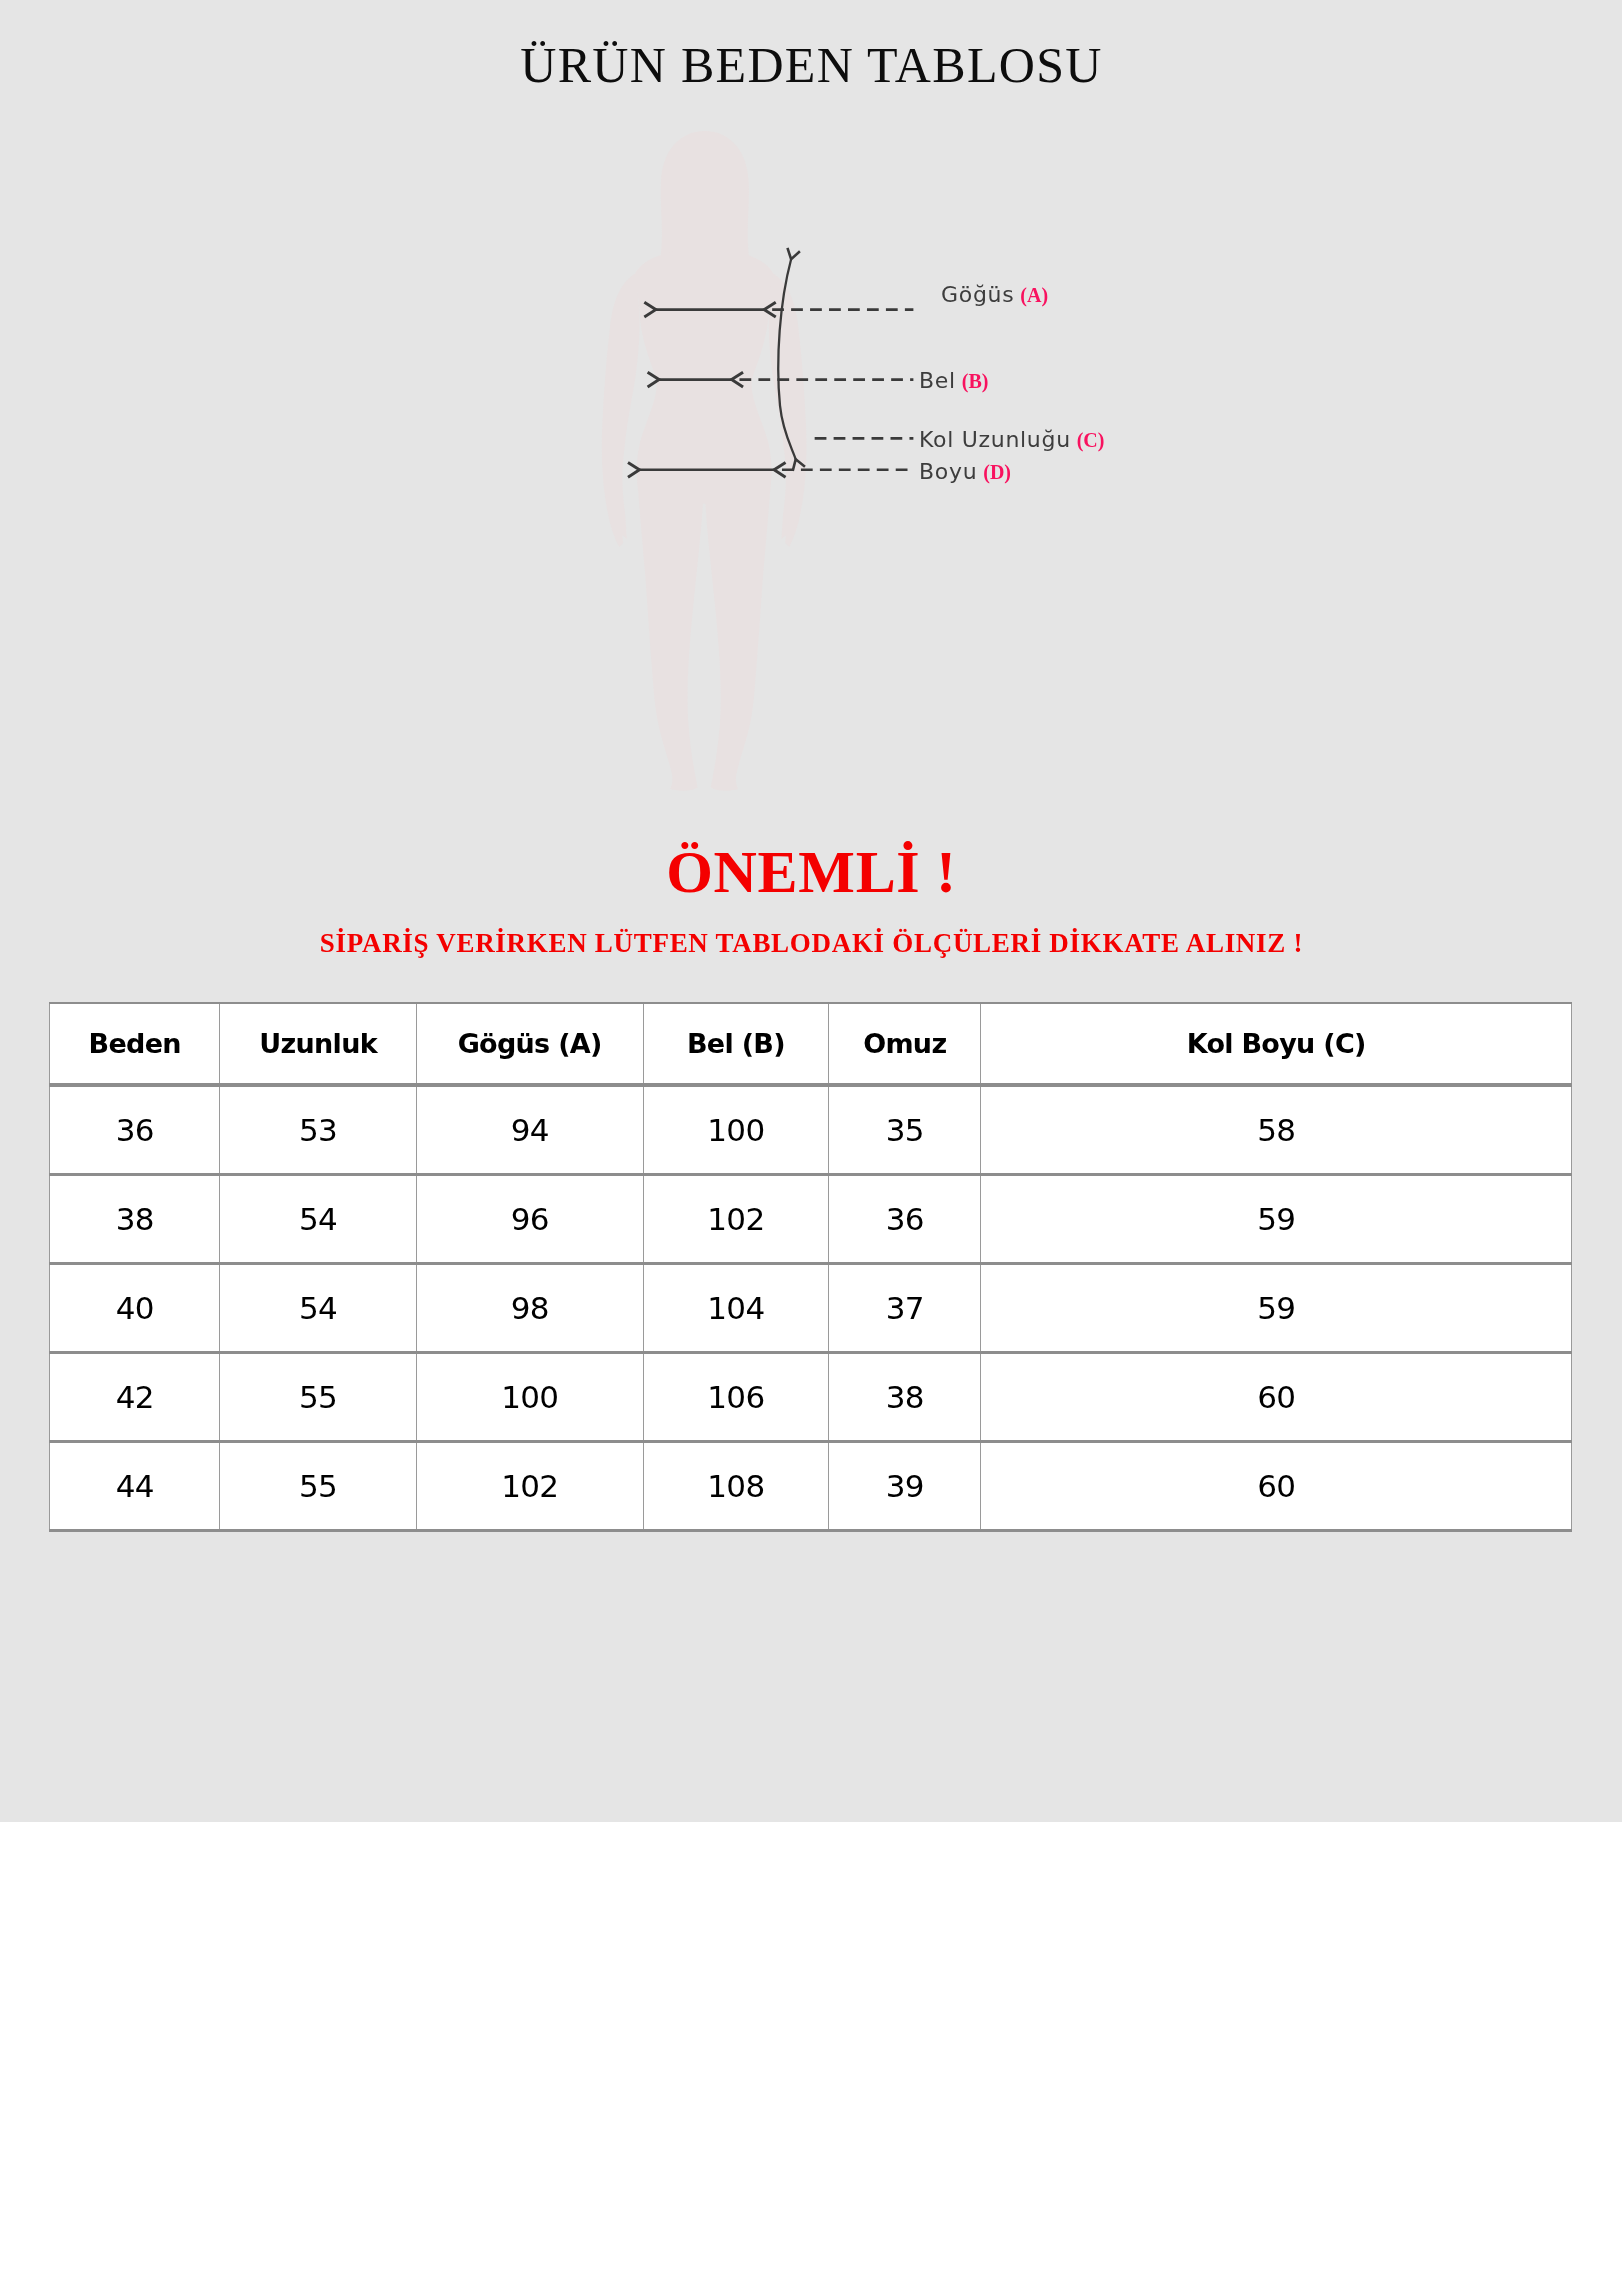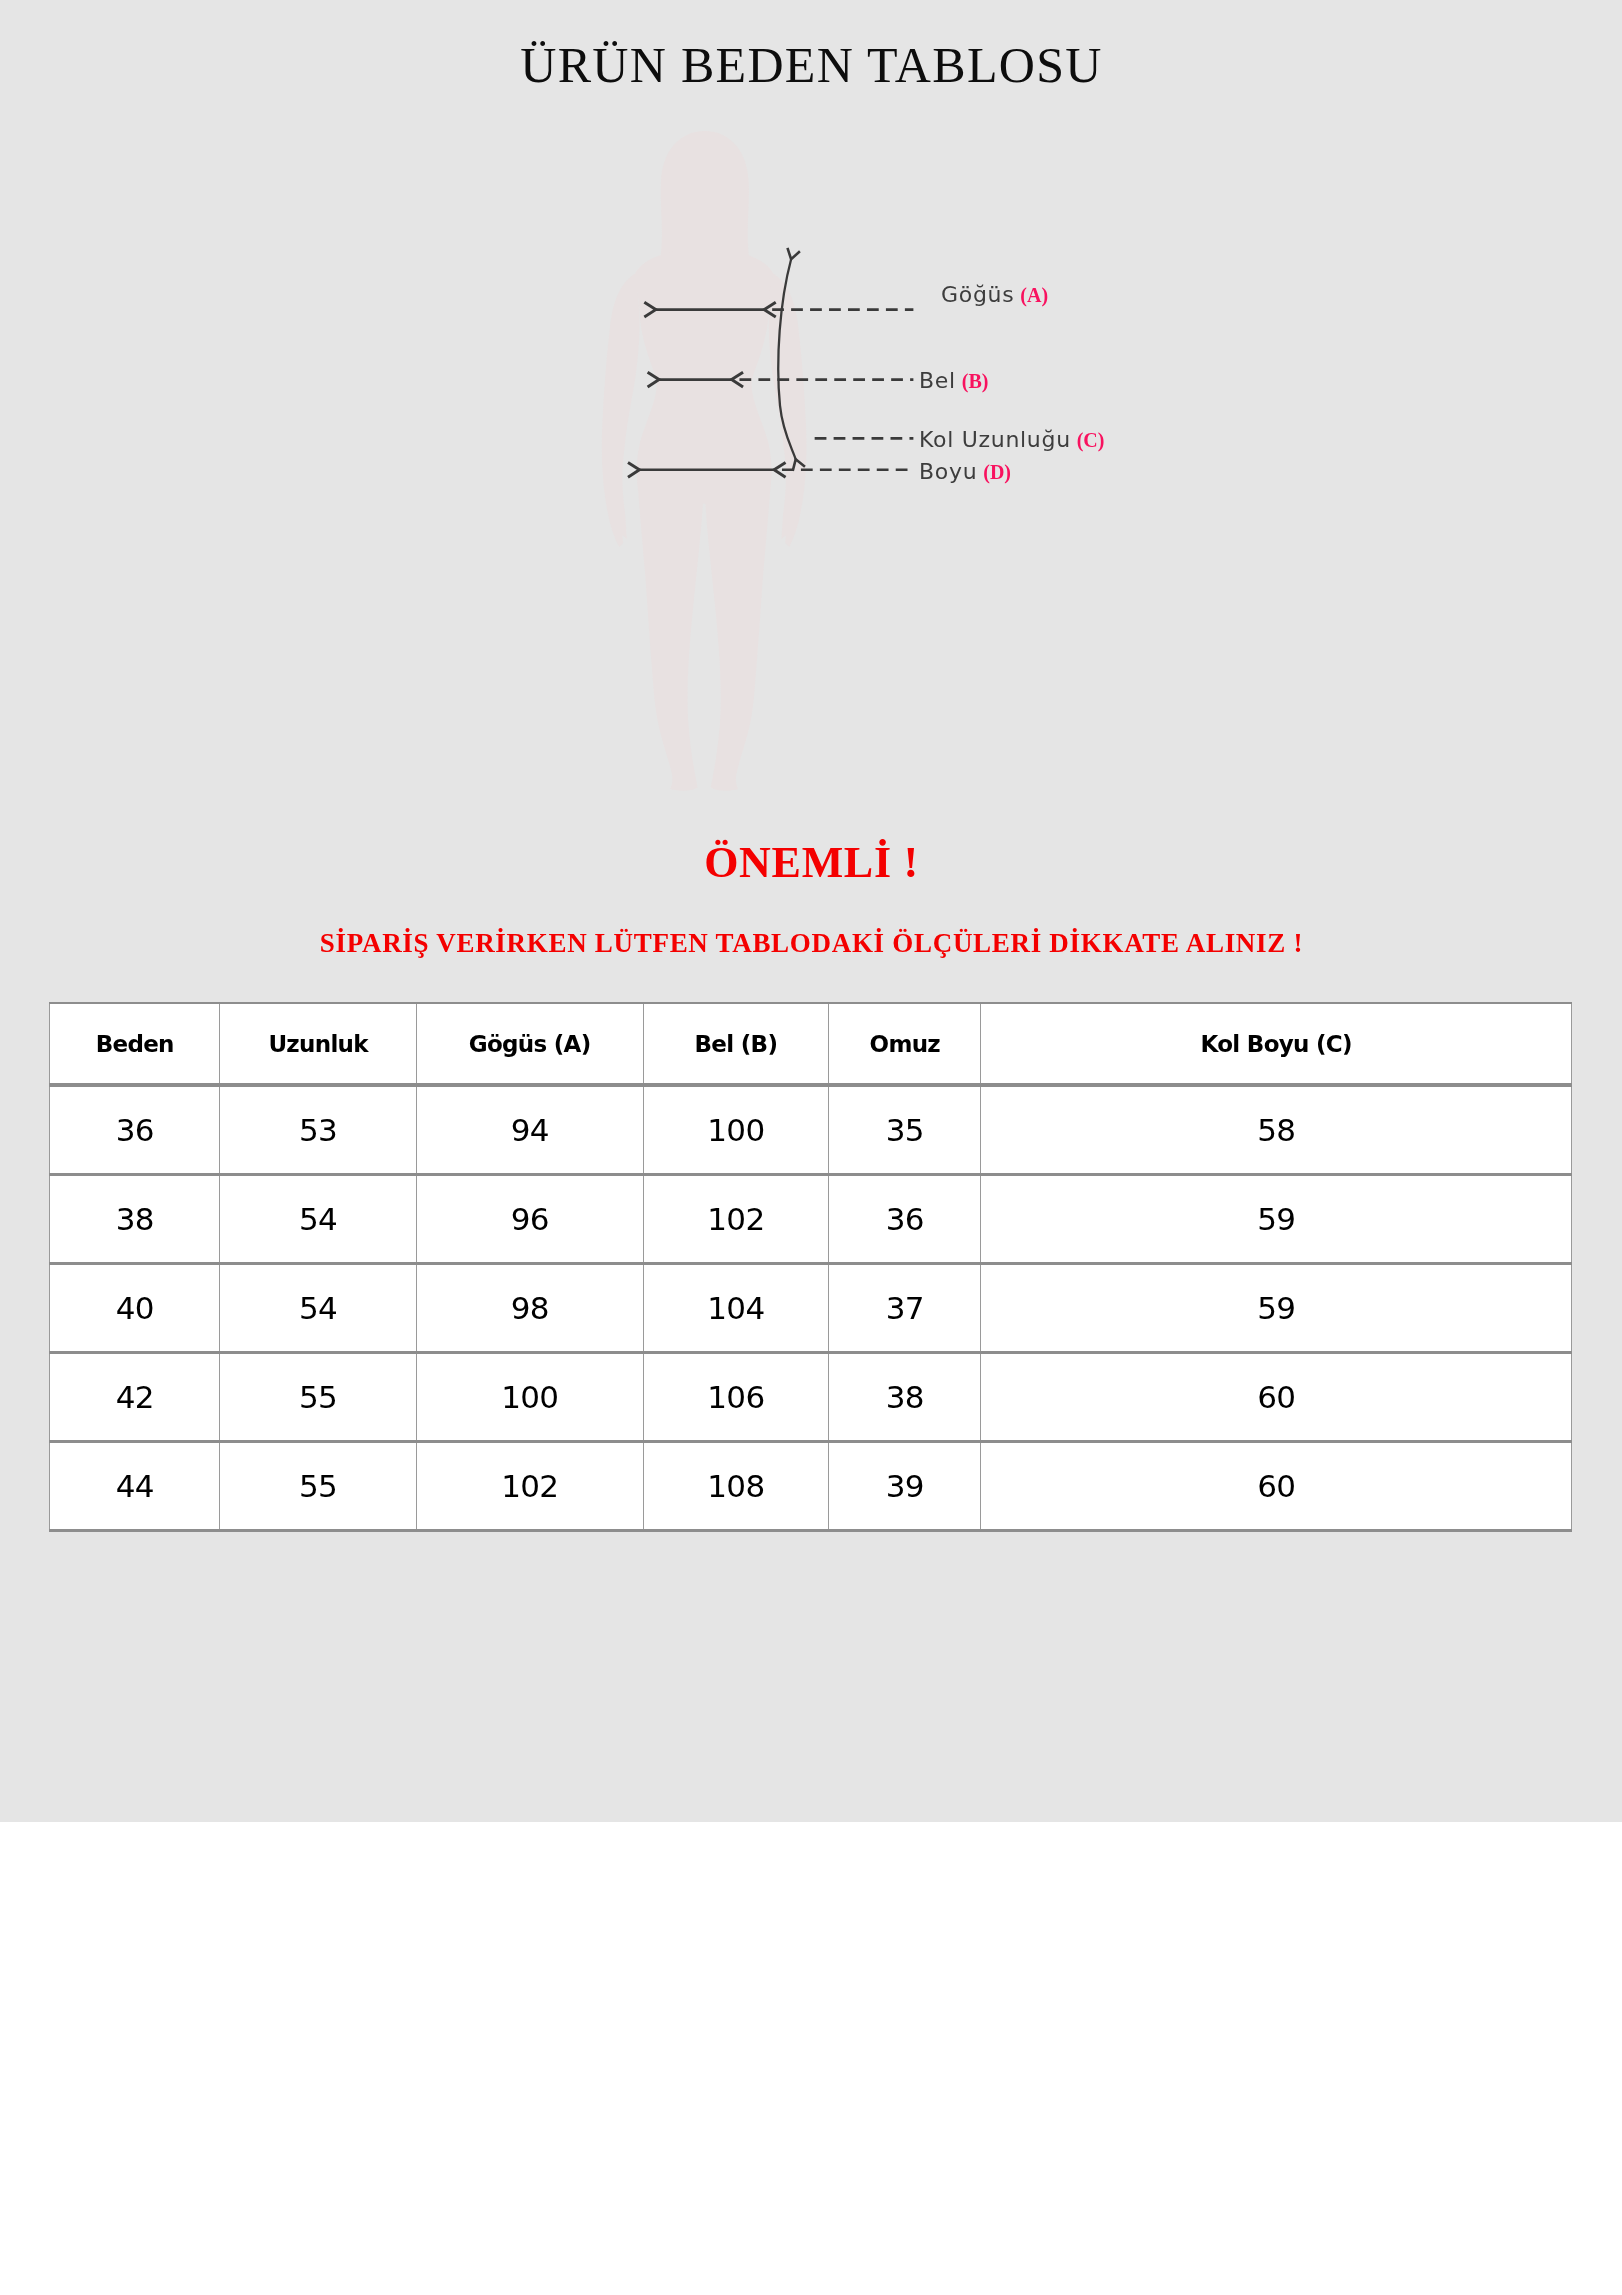--- a/index.html
+++ b/index.html
@@ -23,40 +23,40 @@
     font-family:"Liberation Serif", serif; font-weight:bold;
     font-size:20px; color:#f8125f; letter-spacing:0;
   }
   .fig-label-a { top:280px;margin-left:22px; }
   .fig-label-b { top:366px; }
   .fig-label-c { top:425px; }
   .fig-label-d { top:457px; }
   .notice-heading {
     position:absolute; top:839px; left:0; width:1623px; text-align:center;
     font-family:"Liberation Serif", serif; font-weight:bold;
-    font-size:44px; color:#f40000; line-height:1.1; letter-spacing:0.7px;
+    font-size:60px; color:#f40000; line-height:1.1; letter-spacing:0.7px;
   }
   .notice-sub {
     position:absolute; top:929px; left:0; width:1623px; text-align:center;
     font-family:"Liberation Serif", serif; font-weight:bold;
     font-size:27px; color:#f40000; line-height:1.1; letter-spacing:0.7px;
     white-space:nowrap;
   }
   .size-table {
     position:absolute; left:49px; top:1002px; width:1523px;
     border-collapse:collapse; table-layout:fixed; background:#ffffff;
   }
   .size-table th, .size-table td {
     border-left:1.3px solid #9a9a9a; border-right:1.3px solid #9a9a9a;
     border-top:3.9px solid #8d8d8d; border-bottom:3.9px solid #8d8d8d;
     text-align:center; vertical-align:middle; color:#000;
     font-family:"DejaVu Sans", sans-serif;
   }
   .size-table thead th {
-    height:77px; font-size:23px; font-weight:bold; letter-spacing:-0.7px;
+    height:77px; font-size:27px; font-weight:bold; letter-spacing:-0.7px;
     border-top-width:2.6px; border-bottom-width:4.6px;
   }
   .size-table tbody td { height:84px; font-size:31px; font-weight:normal; letter-spacing:-0.7px; }
 </style>
 </head>
 <body>
 
 <div id="page">
 
   <div class="doc-title">ÜRÜN BEDEN TABLOSU</div>

